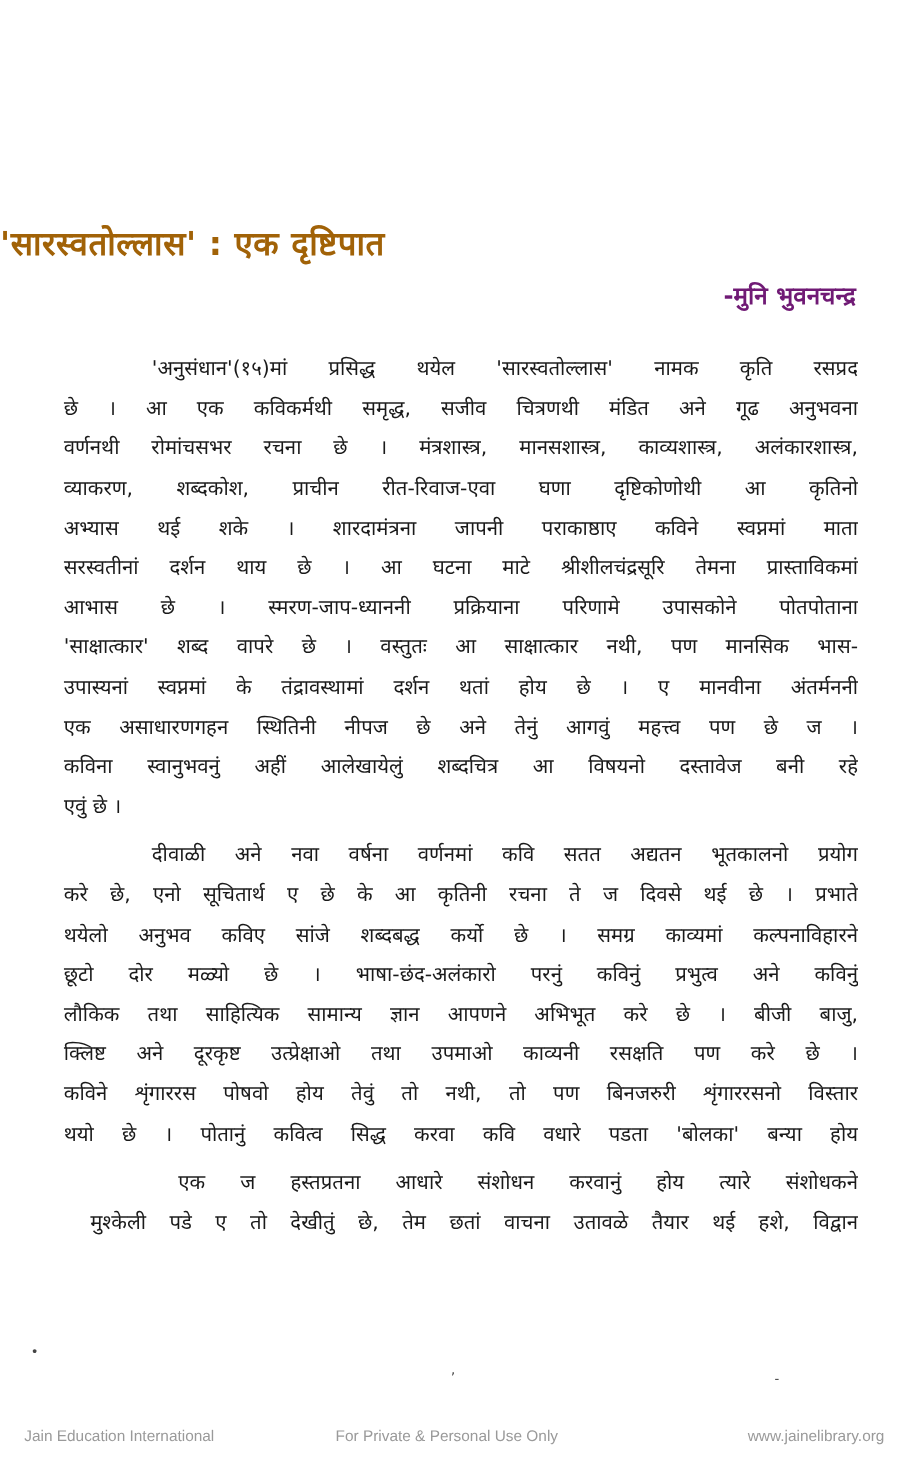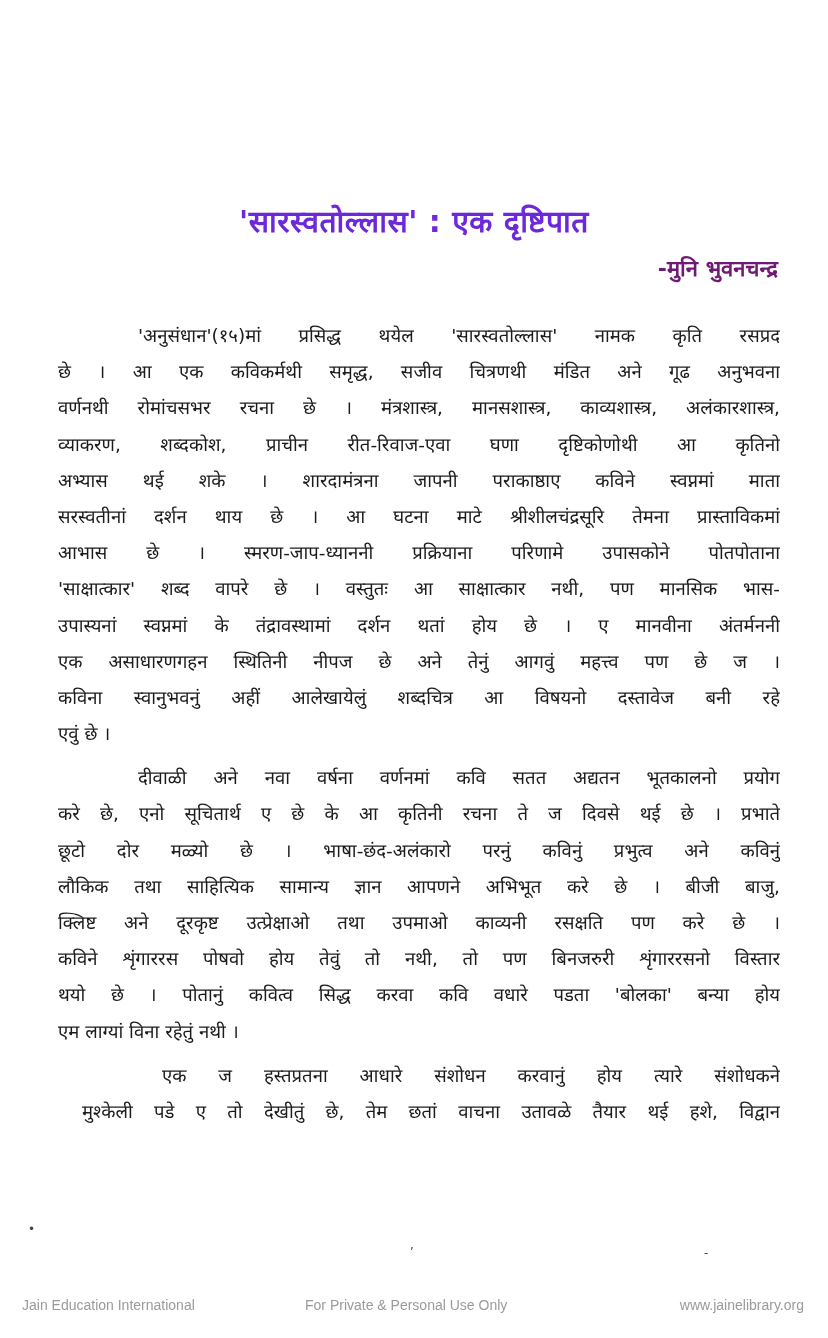--- a/index.html
+++ b/index.html
@@ -1,22 +1,22 @@
 <!DOCTYPE html>
 <html><head>
 <meta charset="utf-8">
 <style>
   html, body { margin: 0; padding: 0; }
   body {
     width: 828px; height: 1338px; background: #ffffff; position: relative; overflow: hidden;
     font-family: "DejaVu Sans", sans-serif; color: #1a1a1a;
   }
   .title {
-    position: absolute; left: 0; right: 0; top: 200px; text-align: center;
-    font-size: 30px; font-weight: bold; letter-spacing: 0.5px; color: #6d28d9;
+    position: absolute; left: 0; right: 0; top: 200px; 
+    font-size: 30px; font-weight: bold; letter-spacing: 0.5px; color: #a16207;
   }
   .author {
     position: absolute; right: 50px; top: 252px;
     font-size: 22px; font-weight: bold; color: #701a75;
   }
   .body-text { position: absolute; left: 58px; width: 722px; top: 318px; }
   .line {
     height: 36.2px; line-height: 36.2px; font-size: 18.5px; white-space: nowrap;
     text-align: justify; text-align-last: justify; overflow: hidden;
   }
@@ -48,26 +48,26 @@
       <div class="line">'साक्षात्कार' शब्द वापरे छे । वस्तुतः आ साक्षात्कार नथी, पण मानसिक भास-</div>
       <div class="line">उपास्यनां स्वप्नमां के तंद्रावस्थामां दर्शन थतां होय छे । ए मानवीना अंतर्मननी</div>
       <div class="line">एक असाधारणगहन स्थितिनी नीपज छे अने तेनुं आगवुं महत्त्व पण छे ज ।</div>
       <div class="line">कविना स्वानुभवनुं अहीं आलेखायेलुं शब्दचित्र आ विषयनो दस्तावेज बनी रहे</div>
       <div class="line last">एवुं छे ।</div>
     </div>
 
     <div style="margin-top:8px;">
       <div class="line indent">दीवाळी अने नवा वर्षना वर्णनमां कवि सतत अद्यतन भूतकालनो प्रयोग</div>
       <div class="line">करे छे, एनो सूचितार्थ ए छे के आ कृतिनी रचना ते ज दिवसे थई छे । प्रभाते</div>
+      <div class="line">थयेलो अनुभव कविए सांजे शब्दबद्ध कर्यो छे । समग्र काव्यमां कल्पनाविहारने</div>
       <div class="line">छूटो दोर मळ्यो छे । भाषा-छंद-अलंकारो परनुं कविनुं प्रभुत्व अने कविनुं</div>
       <div class="line">लौकिक तथा साहित्यिक सामान्य ज्ञान आपणने अभिभूत करे छे । बीजी बाजु,</div>
       <div class="line">क्लिष्ट अने दूरकृष्ट उत्प्रेक्षाओ तथा उपमाओ काव्यनी रसक्षति पण करे छे ।</div>
       <div class="line">कविने शृंगाररस पोषवो होय तेवुं तो नथी, तो पण बिनजरुरी शृंगाररसनो विस्तार</div>
       <div class="line">थयो छे । पोतानुं कवित्व सिद्ध करवा कवि वधारे पडता 'बोलका' बन्या होय</div>
-      <div class="line last">एम लाग्यां विना रहेतुं नथी ।</div>
     </div>
 
     <div style="margin-top:8px;margin-left:24px;">
       <div class="line indent">एक ज हस्तप्रतना आधारे संशोधन करवानुं होय त्यारे संशोधकने</div>
       <div class="line">मुश्केली पडे ए तो देखीतुं छे, तेम छतां वाचना उतावळे तैयार थई हशे, विद्वान</div>
     </div>
   </div>
 
   <div class="mark" style="left:28px; top:1222px;">•</div>
   <div class="mark" style="left:410px; top:1238px;">,</div>

